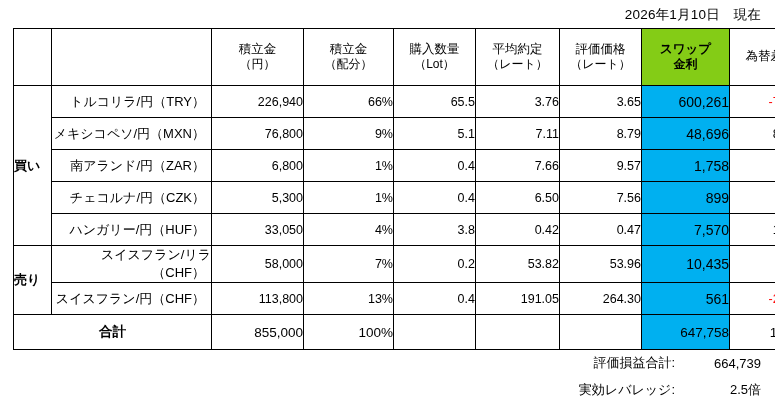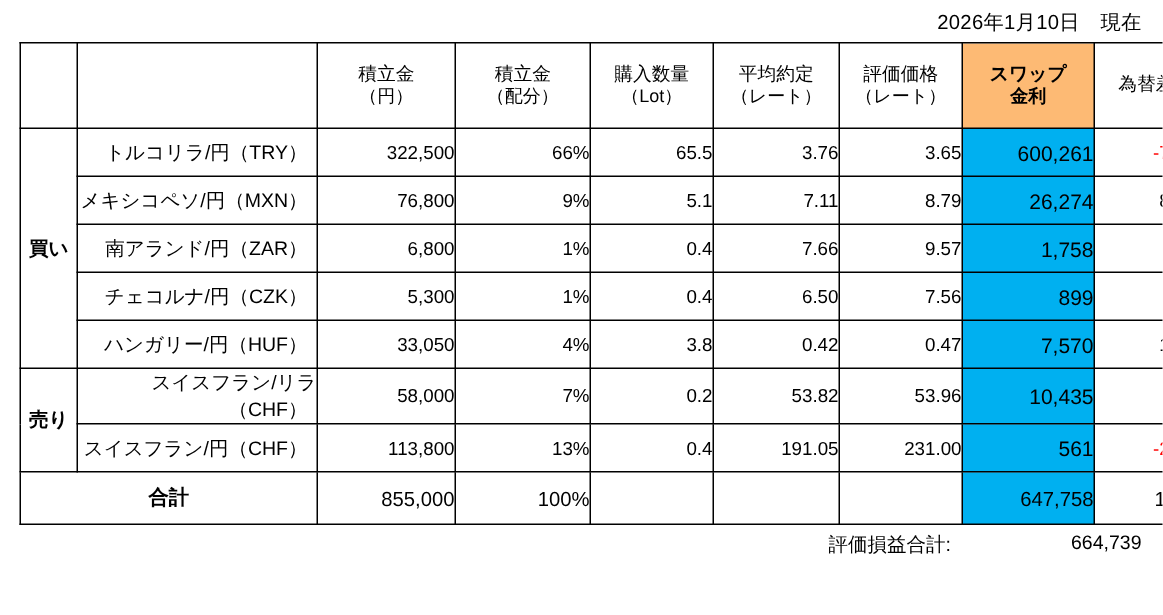--- a/index.html
+++ b/index.html
@@ -58,27 +58,27 @@
     text-align: center;
     font-weight: normal;
     line-height: 1.25;
     font-size: 12.5px;
   }
   thead th .sub {
     display: block;
     font-size: 12px;
   }
   th.swap-head {
-    background: #fdba74;
+    background: #84cc16;
     font-weight: bold;
     color: #000000;
   }
   tbody tr { height: 32px; }
   td.side {
-    text-align: center;
+    text-align: left;
     font-size: 13px;
     font-weight: bold;
     padding: 0 2px;
   }
   td.name {
     text-align: right;
     padding-left: 6px;
     font-size: 13px;
     white-space: nowrap;
   }
@@ -112,23 +112,22 @@
   }
 
   .footer {
     position: absolute;
     right: 14px;
     font-size: 13px;
   }
   .footer-row {
     display: flex;
     justify-content: flex-end;
-    align-items: flex-start;
+    align-items: center;
     white-space: nowrap;
-    gap: 41px;
   }
   .footer-label {
     display: inline-block;
     width: 120px;
     text-align: right;
     padding-right: 10px;
   }
   .footer-value {
     display: inline-block;
     width: 76px;
@@ -189,39 +188,39 @@
         </th>
       </tr>
     </thead>
     <tbody>
 
       <tr>
         <td class="side" rowspan="5">買い</td>
         <td class="name">
           <span>トルコリラ/円</span><span class="code">（TRY）</span>
         </td>
-        <td class="num">322,500</td>
+        <td class="num">226,940</td>
         <td class="num">66%</td>
         <td class="num">65.5</td>
         <td class="num">3.76</td>
         <td class="num">3.65</td>
         <td class="swapcell">600,261</td>
         <td class="num neg">-74,474</td>
       </tr>
 
       <tr>
         <td class="name">
           <span>メキシコペソ/円</span><span class="code">（MXN）</span>
         </td>
         <td class="num">76,800</td>
         <td class="num">9%</td>
         <td class="num">5.1</td>
         <td class="num">7.11</td>
         <td class="num">8.79</td>
-        <td class="swapcell">26,274</td>
+        <td class="swapcell">48,696</td>
         <td class="num">85,565</td>
       </tr>
 
       <tr>
         <td class="name">
           <span>南アランド/円</span><span class="code">（ZAR）</span>
         </td>
         <td class="num">6,800</td>
         <td class="num">1%</td>
         <td class="num">0.4</td>
@@ -272,21 +271,21 @@
       </tr>
 
       <tr>
         <td class="name">
           <span>スイスフラン/円</span><span class="code">（CHF）</span>
         </td>
         <td class="num">113,800</td>
         <td class="num">13%</td>
         <td class="num">0.4</td>
         <td class="num">191.05</td>
-        <td class="num">231.00</td>
+        <td class="num">264.30</td>
         <td class="swapcell">561</td>
         <td class="num neg">-24,441</td>
       </tr>
 
       <tr class="total">
         <td class="total-label" colspan="2">合計</td>
         <td class="num">855,000</td>
         <td class="num">100%</td>
         <td class="num"></td>
         <td class="num"></td>
@@ -296,14 +295,18 @@
       </tr>
 
     </tbody>
   </table>
 
   <div class="footer footer-row" id="footer1">
     <span class="footer-label">評価損益合計:</span>
     <span class="footer-value">664,739</span>
   </div>
 
+  <div class="footer footer-row" id="footer2">
+    <span class="footer-label">実効レバレッジ:</span>
+    <span class="footer-value">2.5倍</span>
+  </div>
 
 </div>
 
 </body></html>

